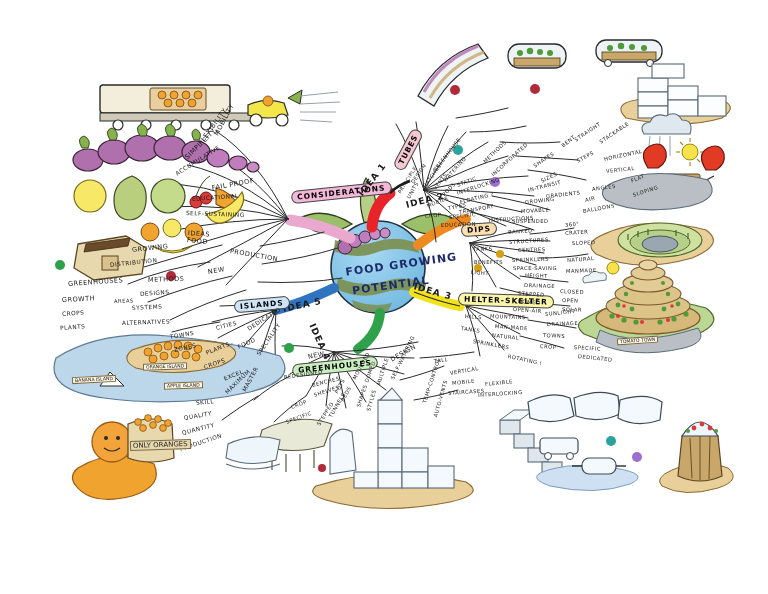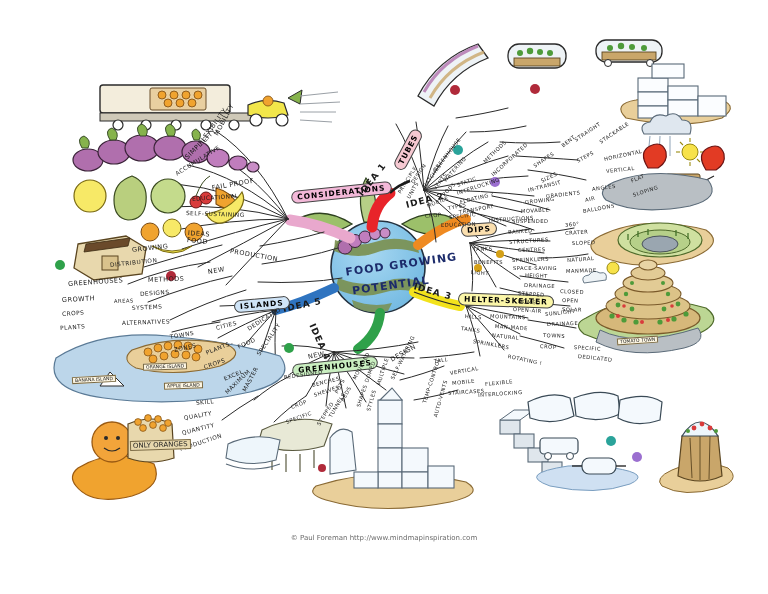--- a/index.html
+++ b/index.html
@@ -620,14 +620,13 @@
   <div class="lbl sub2" style="left:184px;top:415px;transform:rotate(-10deg);">QUALITY</div>
   <div class="lbl sub2" style="left:182px;top:430px;transform:rotate(-14deg);">QUANTITY</div>
   <div class="lbl sub2" style="left:180px;top:446px;transform:rotate(-18deg);">PRODUCTION</div>
 
   <div class="signpost" style="left:72px;top:376px;transform:rotate(-3deg);">BANANA ISLAND</div>
   <div class="signpost" style="left:143px;top:363px;transform:rotate(-2deg);">ORANGE ISLAND</div>
   <div class="signpost" style="left:164px;top:382px;transform:rotate(-2deg);">APPLE ISLAND</div>
   <div class="signpost" style="left:130px;top:440px;font-size:7px;background:#e8d8ad;transform:rotate(-2deg);">ONLY ORANGES</div>
   <div class="signpost" style="left:617px;top:337px;transform:rotate(-4deg);">TOMATO TOWN</div>
 
-  <div id="credit" style="top:534px;">© Paul Foreman http://www.mindmapinspiration.com</div>
 </div>
 
 </body></html>

